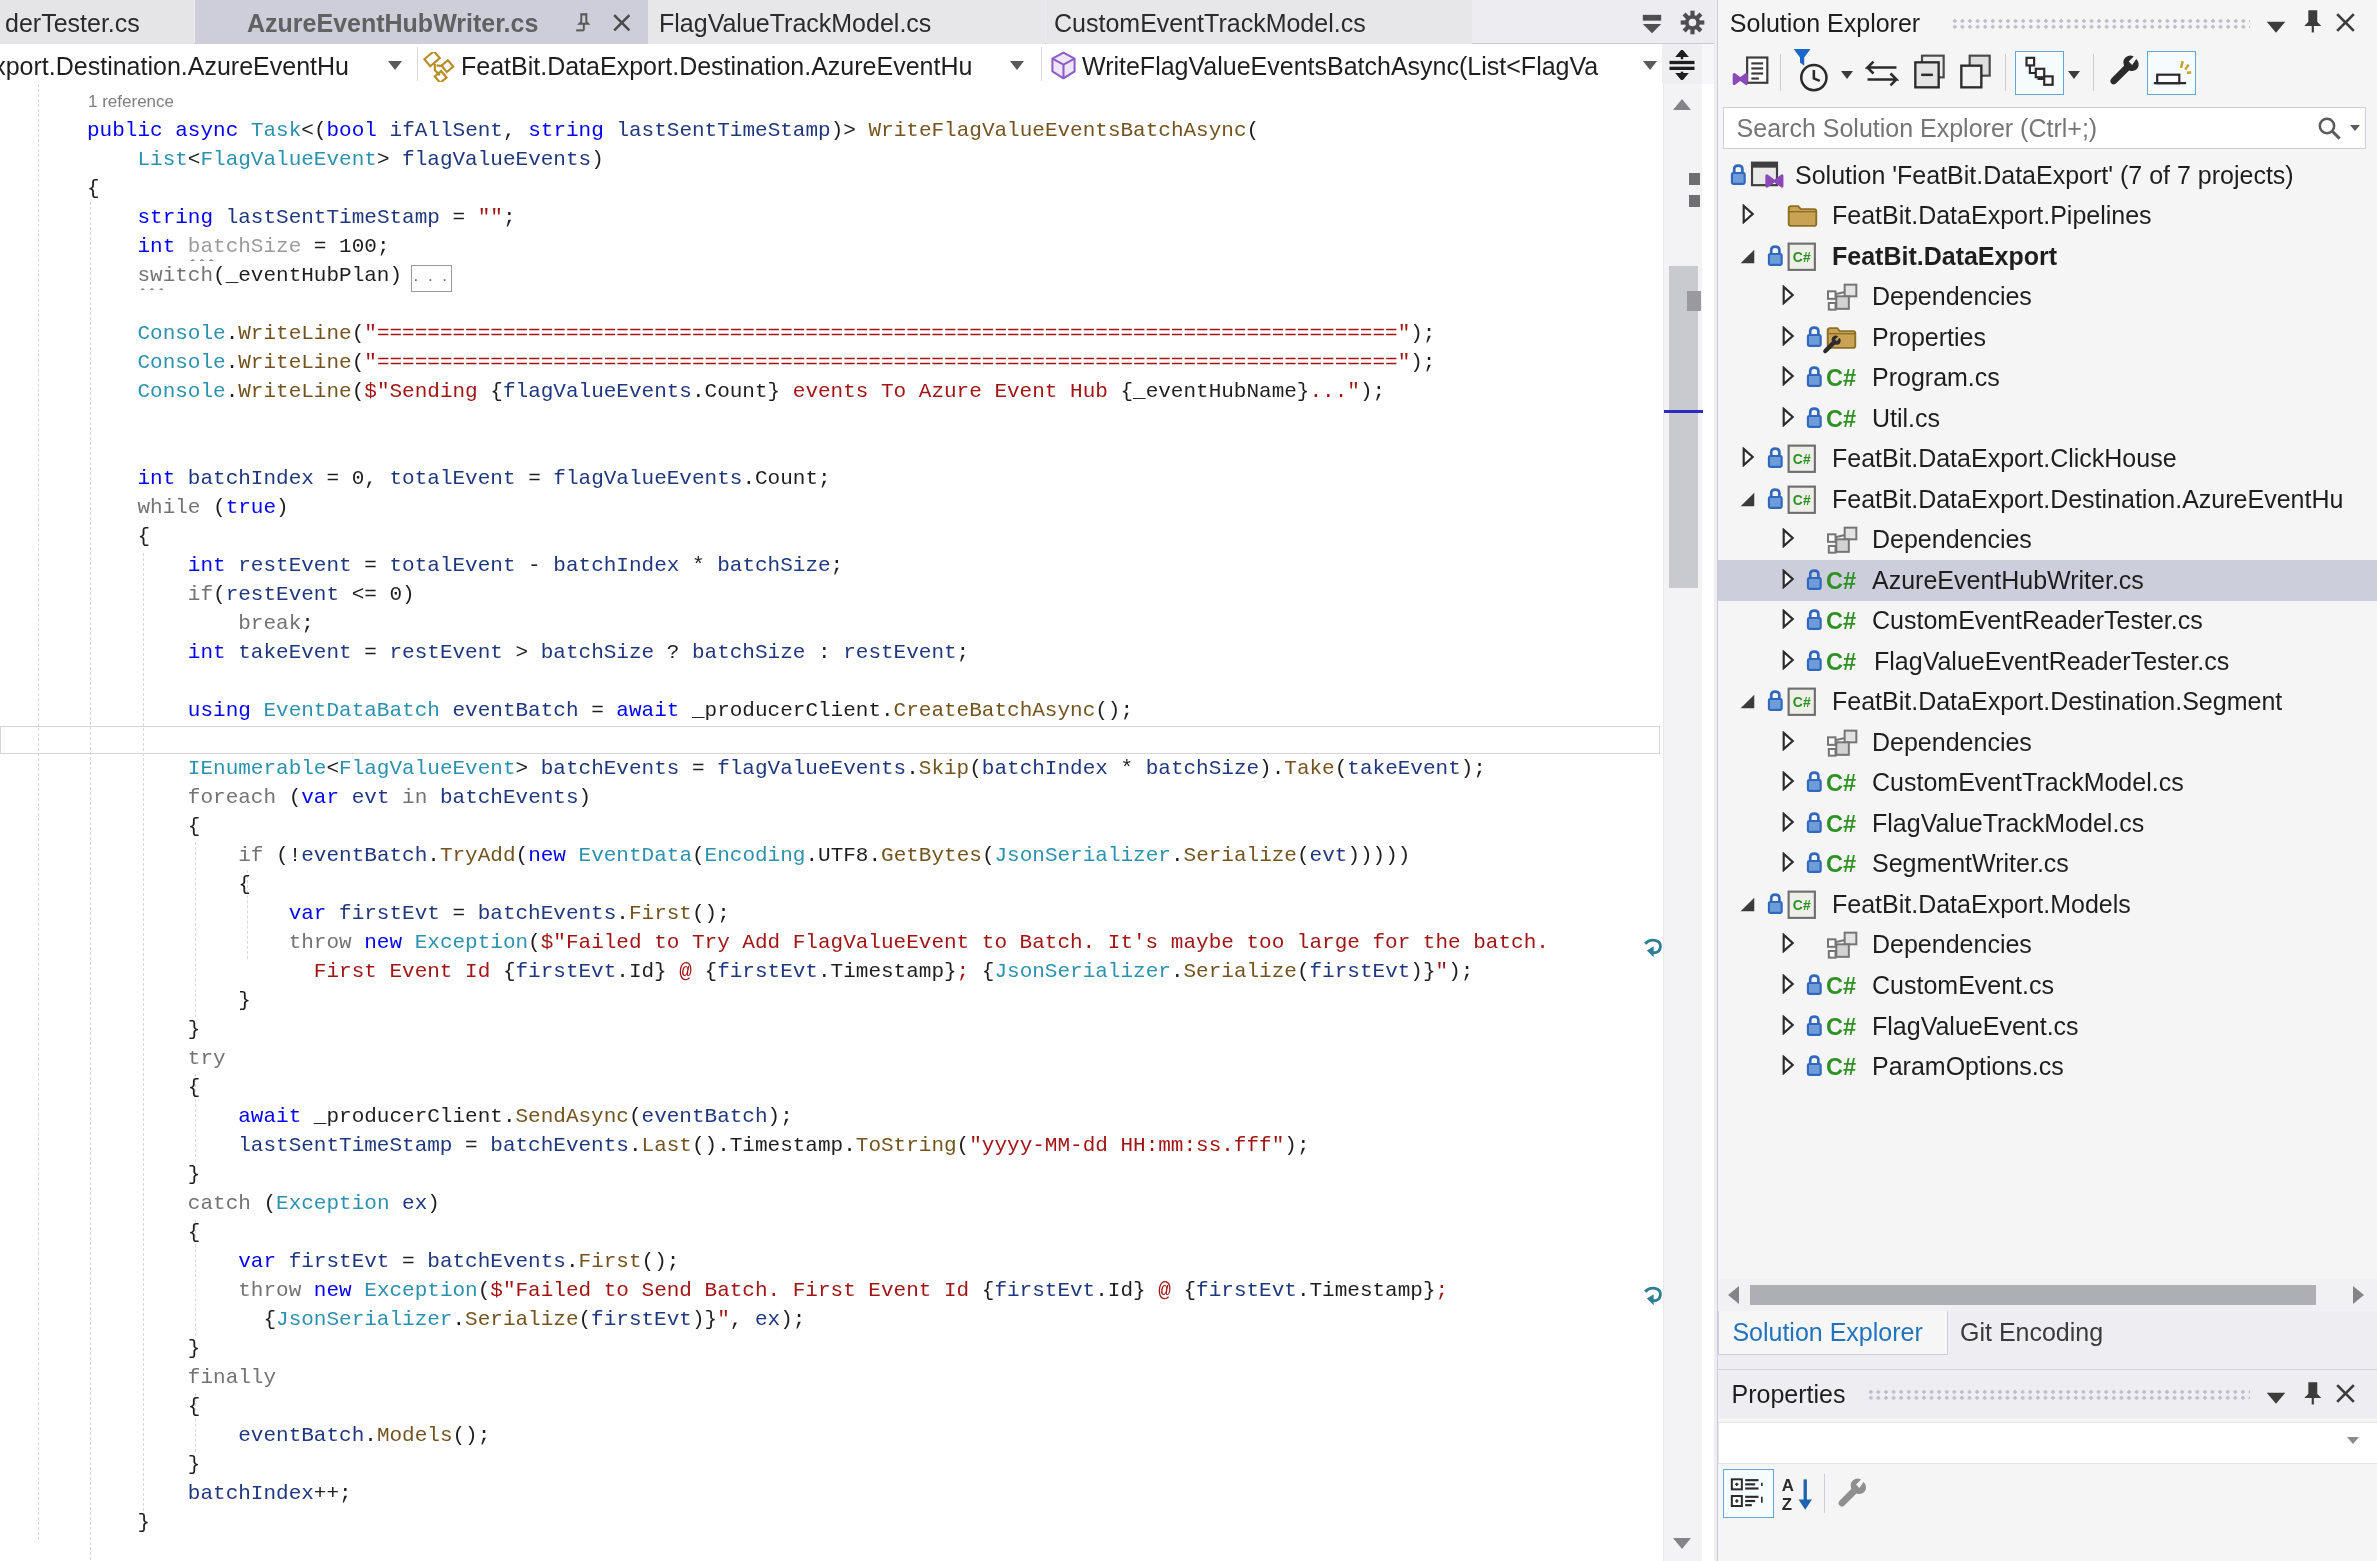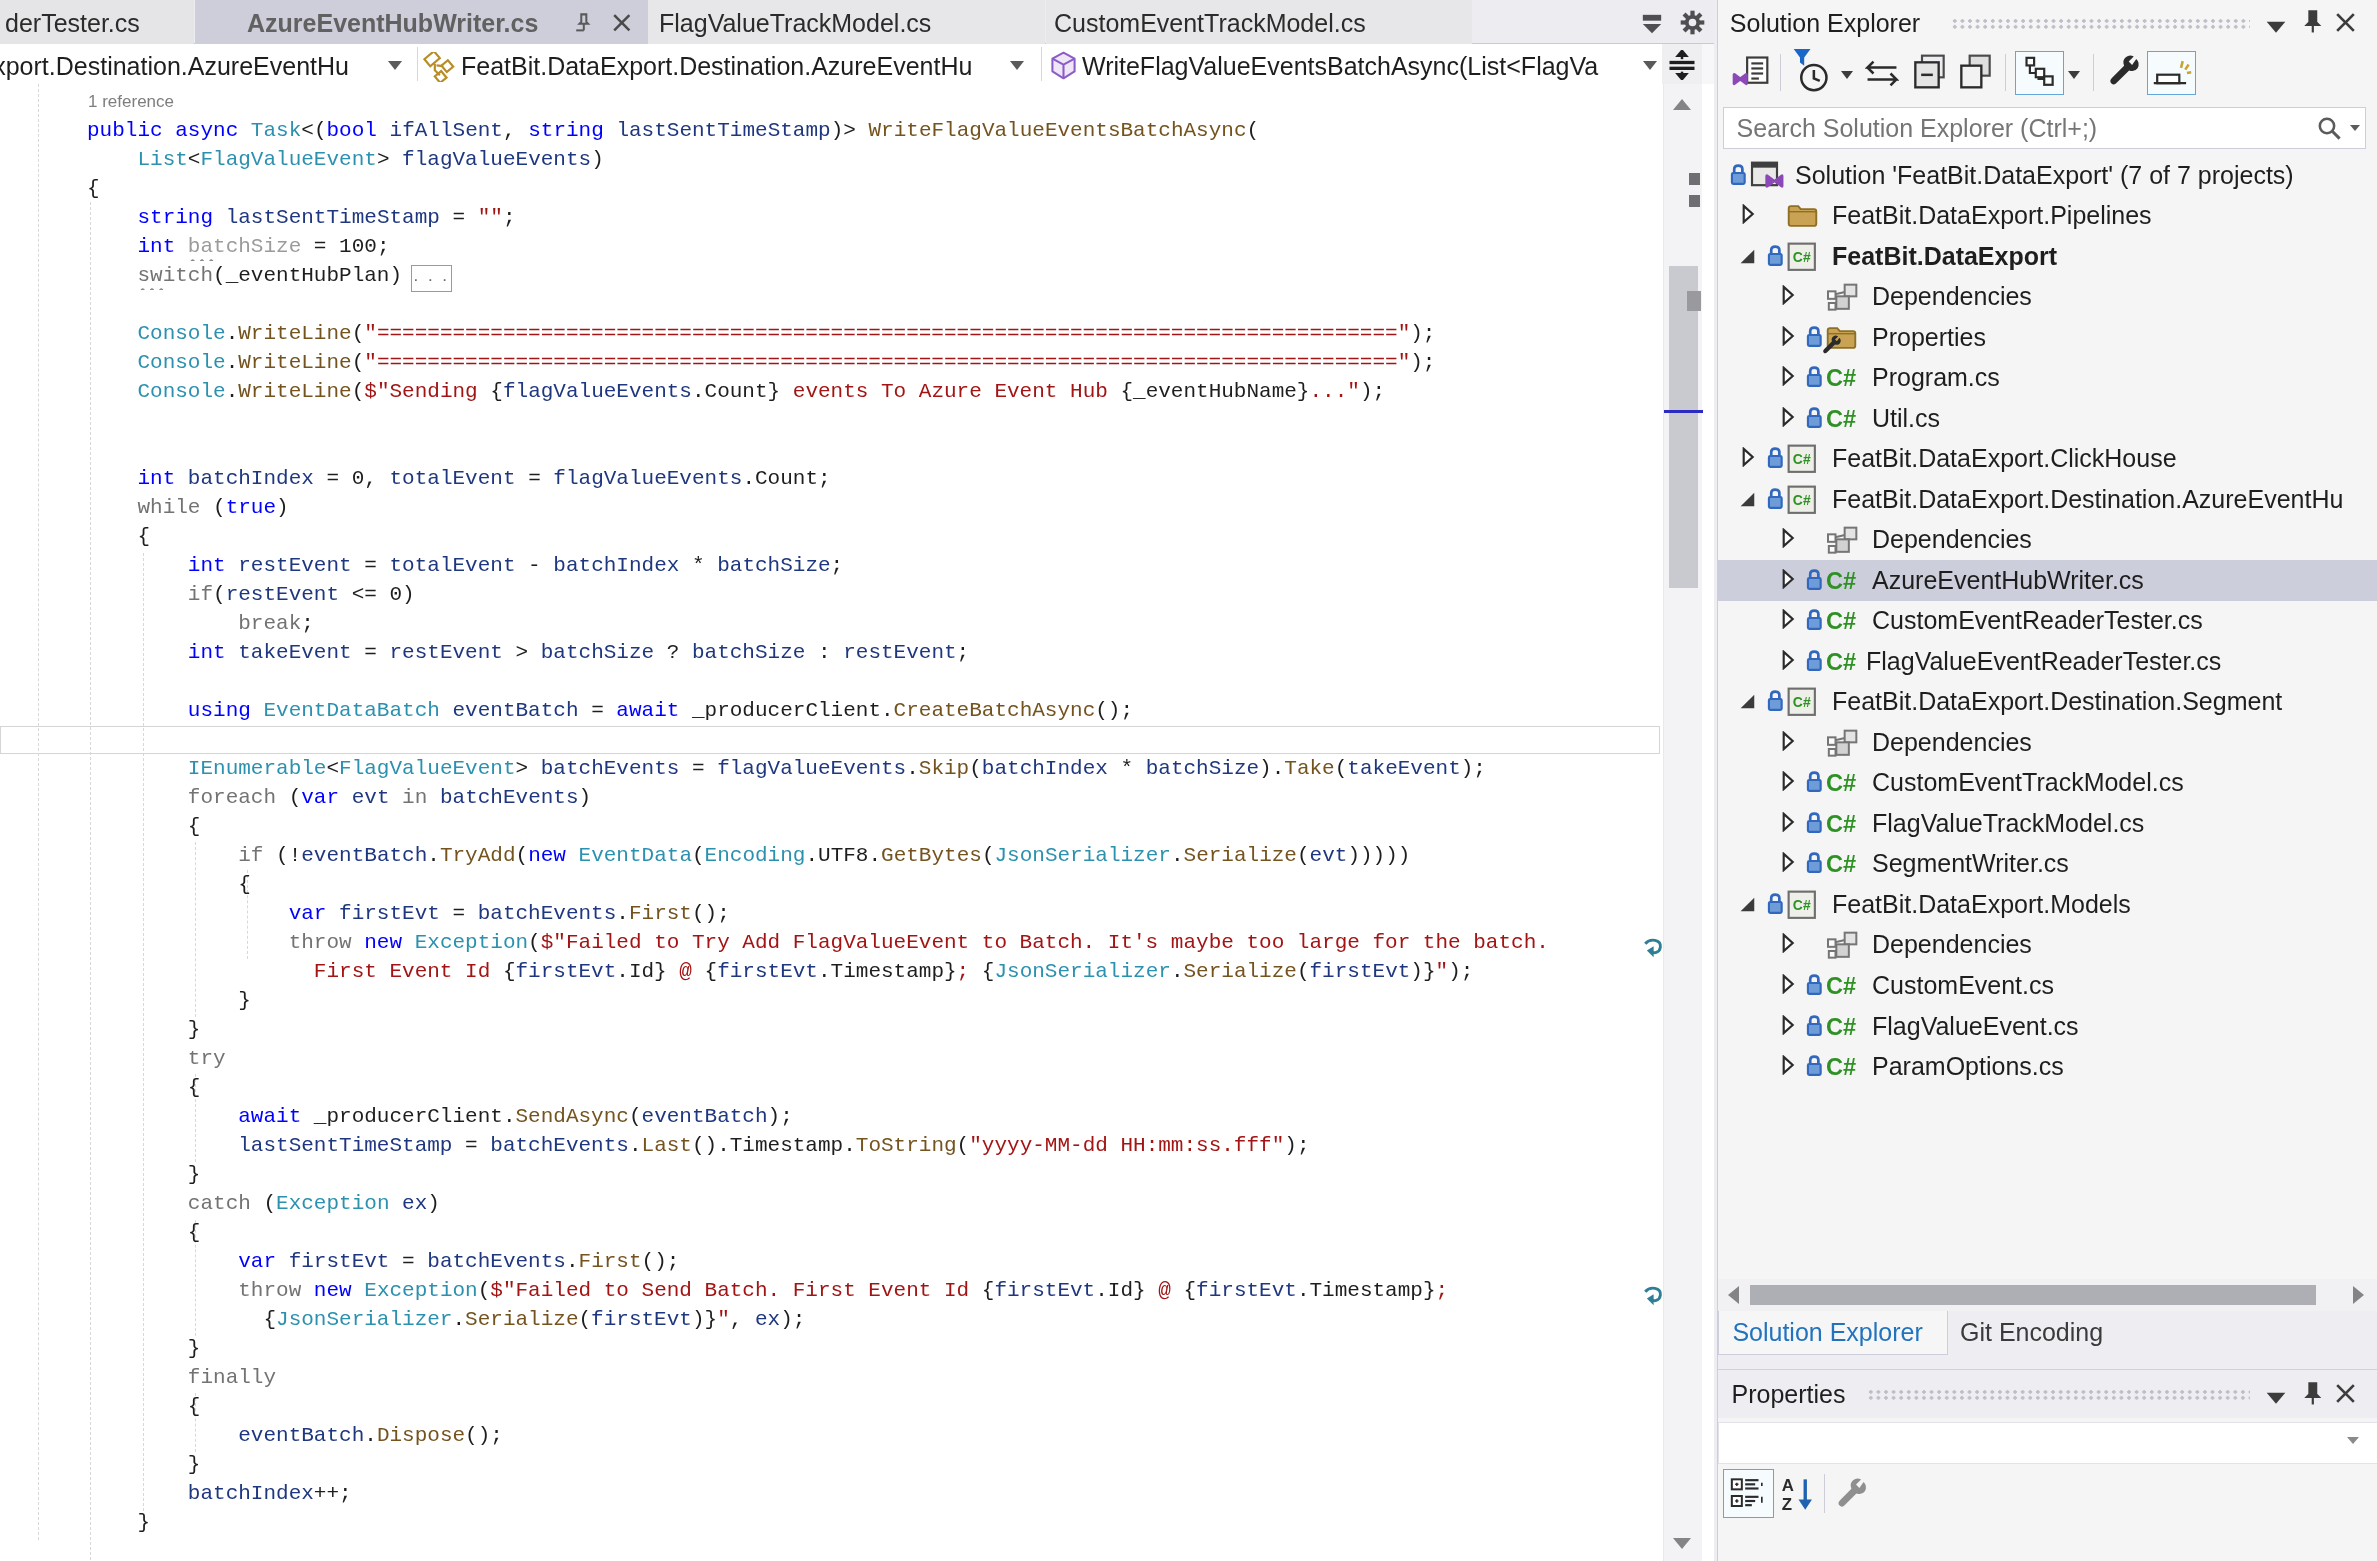--- a/index.html
+++ b/index.html
@@ -187,21 +187,21 @@
             <span class="v">lastSentTimeStamp</span> = <span class="v">batchEvents</span>.<span class="m">Last</span>().Timestamp.<span class="m">ToString</span>(<span class="s">"yyyy-MM-dd HH:mm:ss.fff"</span>);
         }
         <span class="c">catch</span> (<span class="t">Exception</span> <span class="v">ex</span>)
         {
             <span class="k">var</span> <span class="v">firstEvt</span> = <span class="v">batchEvents</span>.<span class="m">First</span>();
             <span class="c">throw</span> <span class="k">new</span> <span class="t">Exception</span>(<span class="s">$"Failed to Send Batch. First Event Id </span>{<span class="v">firstEvt</span>.Id} <span class="s">@ </span>{<span class="v">firstEvt</span>.Timestamp}<span class="s">;</span>
               {<span class="t">JsonSerializer</span>.<span class="m">Serialize</span>(<span class="v">firstEvt</span>)}<span class="s">"</span>, <span class="v">ex</span>);
         }
         <span class="c">finally</span>
         {
-            <span class="v">eventBatch</span>.<span class="m">Dispose</span>();
+            <span class="v">eventBatch</span>.<span class="m">Models</span>();
         }
         <span class="v">batchIndex</span>++;
     }</pre>
 
     <div class="dots3" style="left:188px;top:174px;width:29px;"></div>
     <div class="dots3" style="left:138px;top:203px;width:29px;"></div>
 
     <svg class="abs" style="left:1641px;top:853px;" width="23.6" height="23.6" viewBox="0 0 28 28">
       <path d="M5 8 C11 1 24 3 23 12 C22 19 15 20 11 17" stroke="#2E7F95" stroke-width="3.4" fill="none"></path>
       <path d="M15 11 L7 16 L15 24 Z" fill="#2E7F95"></path>
@@ -478,21 +478,21 @@
         <div class="treetxt" style="left:154px;">CustomEventReaderTester.cs</div>
       </div>
       <div class="treerow" style="top:641px;">
         <svg class="abs" style="left:63px;top:9.3px;" width="14.4" height="20" viewBox="0 0 16 22">
             <use href="#i-chc"></use>
           </svg>
         <svg class="abs" style="left:87px;top:8.4px;" width="18.6" height="23.6" viewBox="0 0 20 26">
             <use href="#i-lock"></use>
           </svg>
         <div class="abs" style="left:108px;top:7.6px;font-size:23.6px;font-weight:bold;color:#2E9123;">C#</div>
-        <div class="treetxt" style="left:148px;">FlagValueEventReaderTester.cs</div>
+        <div class="treetxt" style="left:156px;">FlagValueEventReaderTester.cs</div>
       </div>
       <div class="treerow" style="top:681px;">
         <svg class="abs" style="left:19.4px;top:10px;" width="20" height="20" viewBox="0 0 22 22">
             <use href="#i-che"></use>
           </svg>
         <svg class="abs" style="left:48px;top:8.4px;" width="18.6" height="23.6" viewBox="0 0 20 26">
             <use href="#i-lock"></use>
           </svg>
         <svg class="abs" style="left:69px;top:5.9px;" width="29.5" height="29.5" viewBox="0 0 36 36">
             <use href="#i-proj"></use>

